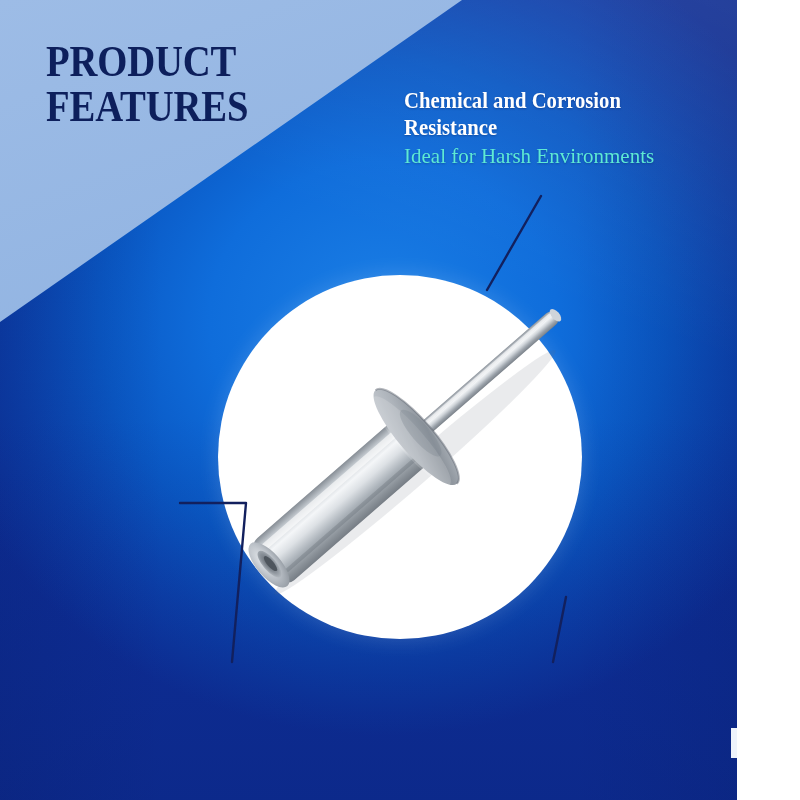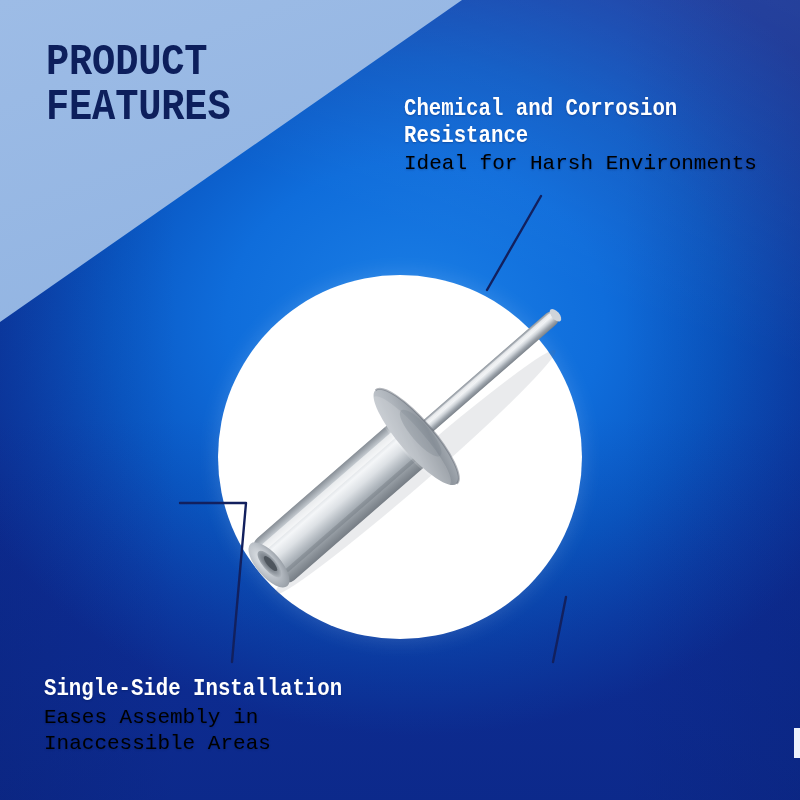--- a/index.html
+++ b/index.html
@@ -3,24 +3,24 @@
 <meta charset="utf-8">
 <title>Product Features</title>
 <style>
   html, body {
     margin: 0;
     padding: 0;
     background: #ffffff;
   }
   #infographic {
     position: relative;
-    width: 800px;
+    width: 737px;
     height: 800px;
     overflow: hidden;
-    font-family: Liberation Mono, monospace;
+    font-family: Liberation Serif, serif;
     background: #0b63d2;
   }
 
   
   .bg-base {
     position: absolute;
     inset: 0;
     background:
       radial-gradient(ellipse 62% 52% at 52% 40%,
         #1b7fe6 0%,
@@ -94,33 +94,33 @@
 
   
   .leaders {
     position: absolute;
     left: 0; top: 0;
     width: 800px; height: 800px;
     pointer-events: none;
   }
 
   
-  .callout { position: absolute; margin-top: 8px; }
+  .callout { position: absolute; }
   .callout .c-title {
     color: #ffffff;
     font-weight: bold;
     font-size: 23px;
     line-height: 1.16;
     transform: scaleX(0.90);
     transform-origin: left top;
     white-space: pre-line;
     text-shadow: 0 1px 2px rgba(4,22,80,0.35);
   }
   .callout .c-sub {
-    color: #000000;
+    color: #5eead4;
     font-weight: normal;
     font-size: 21px;
     line-height: 1.26;
     margin-top: 2px;
     white-space: pre-line;
     text-shadow: 0 1px 2px rgba(4,22,80,0.30);
   }
 
   #callout-chemical { left: 404px; top: 88px; width: 370px; }
   #callout-single   { left: 44px;  top: 668px; width: 360px; }
@@ -219,21 +219,16 @@
       <ellipse cx="430" cy="452" rx="9" ry="30" fill="rgba(120,128,138,0.30)"></ellipse>
     </g>
   </svg>
 
   <div class="callout" id="callout-chemical">
     <div class="c-title">Chemical and Corrosion
 Resistance</div>
     <div class="c-sub">Ideal for Harsh Environments</div>
   </div>
 
-  <div class="callout" id="callout-single">
-    <div class="c-title">Single-Side Installation</div>
-    <div class="c-sub">Eases Assembly in
-Inaccessible Areas</div>
-  </div>
 
 
   <div class="edge-notch"></div>
 </div>
 
 </body></html>

